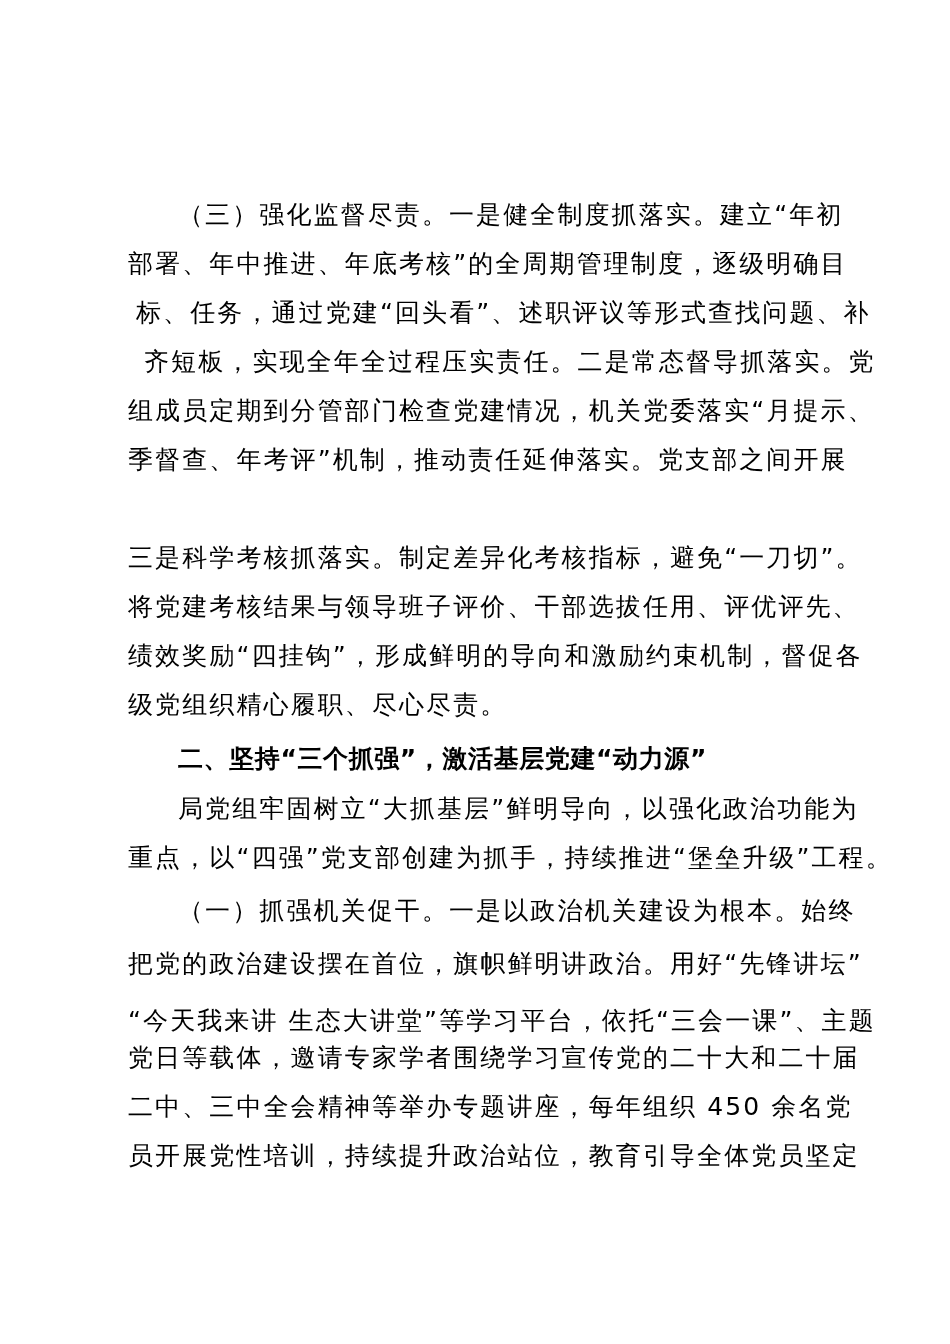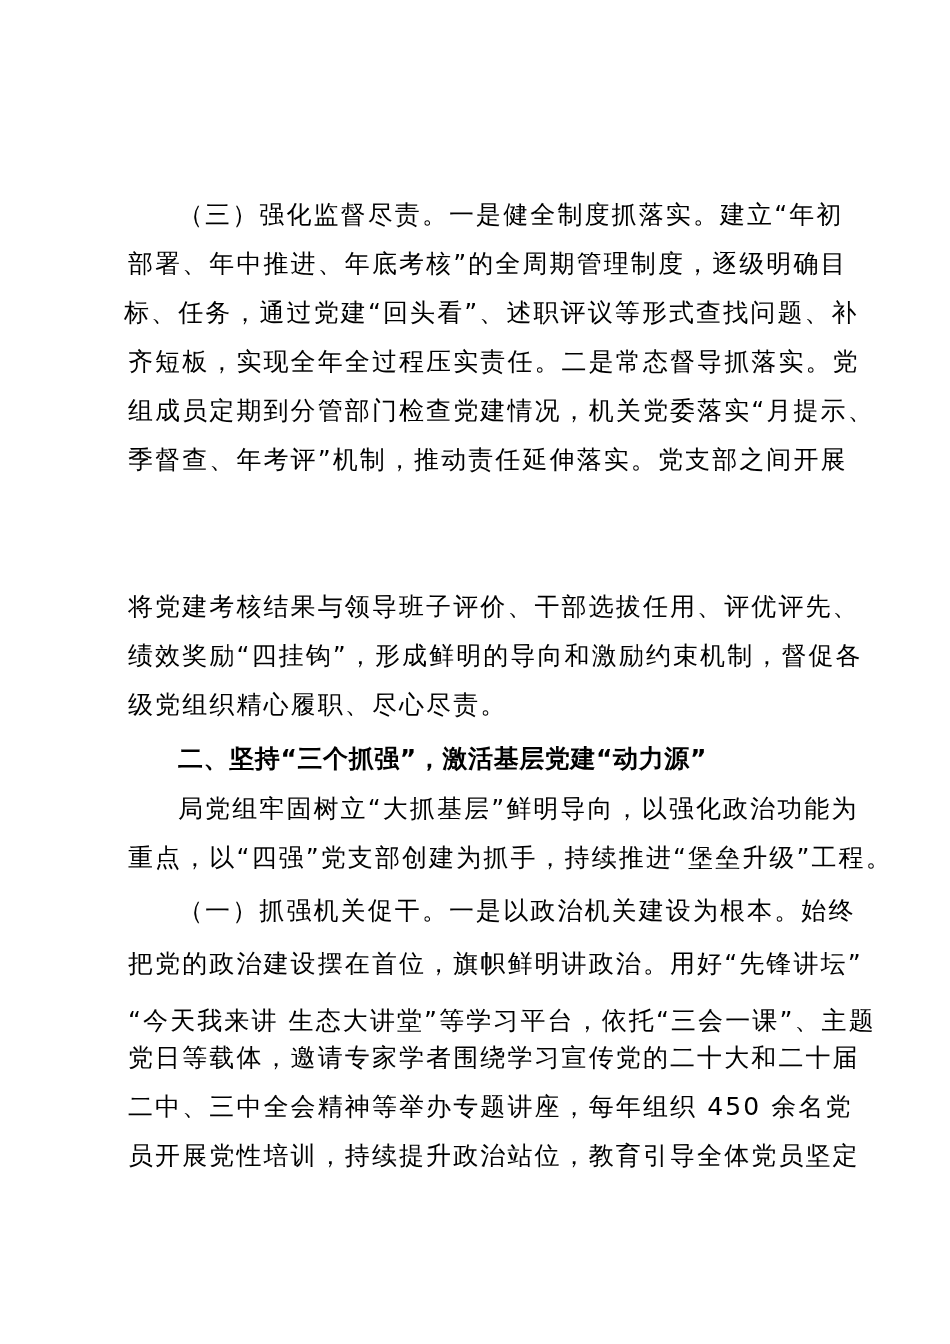--- a/index.html
+++ b/index.html
@@ -37,24 +37,25 @@
       font-weight: bold;
       letter-spacing: 0.6px;
     }
   </style>
 </head>
 <body>
 
 <div class="page">
   <div class="line" style="top: 244px; left: 128px;">部署、年中推进、年底考核”的全周期管理制度，逐级明确目</div>
   <div class="line" style="top: 195px; left: 178px;">（三）强化监督尽责。一是健全制度抓落实。建立“年初</div>
-  <div class="line" style="top: 293px; left: 124px; text-align: right;">标、任务，通过党建“回头看”、述职评议等形式查找问题、补</div>
-  <div class="line" style="top: 342px; left: 128px;">齐短板，实现全年全过程压实责任。二是常态督导抓落实。党</div>
+  <div class="line" style="top: 293px; left: 136px; text-align: right;">标、任务，通过党建“回头看”、述职评议等形式查找问题、补</div>
+  <div class="line" style="top: 342px; left: 144px;">齐短板，实现全年全过程压实责任。二是常态督导抓落实。党</div>
   <div class="line" style="top: 391px; left: 128px;">组成员定期到分管部门检查党建情况，机关党委落实“月提示、</div>
   <div class="line" style="top: 440px; left: 128px;">季督查、年考评”机制，推动责任延伸落实。党支部之间开展</div>
+  <div class="line" style="top: 538px; left: 128px;">三是科学考核抓落实。制定差异化考核指标，避免“一刀切”。</div>
   <div class="line" style="top: 587px; left: 128px;">将党建考核结果与领导班子评价、干部选拔任用、评优评先、</div>
   <div class="line" style="top: 636px; left: 128px;">绩效奖励“四挂钩”，形成鲜明的导向和激励约束机制，督促各</div>
   <div class="line" style="top: 685px; left: 128px;">级党组织精心履职、尽心尽责。</div>
   <div class="line bold" style="top: 739px; left: 178px;">二、坚持“三个抓强”，激活基层党建“动力源”</div>
   <div class="line" style="top: 789px; left: 178px;">局党组牢固树立“大抓基层”鲜明导向，以强化政治功能为</div>
   <div class="line" style="top: 838px; left: 128px;">重点，以“四强”党支部创建为抓手，持续推进“堡垒升级”工程。</div>
   <div class="line" style="top: 891px; left: 178px;">（一）抓强机关促干。一是以政治机关建设为根本。始终</div>
   <div class="line" style="top: 944px; left: 128px;">把党的政治建设摆在首位，旗帜鲜明讲政治。用好“先锋讲坛”</div>
   <div class="line" style="top: 989px; left: 128px; margin-top: 12px;">“今天我来讲 生态大讲堂”等学习平台，依托“三会一课”、主题</div>
   <div class="line" style="top: 1038px; left: 128px;">党日等载体，邀请专家学者围绕学习宣传党的二十大和二十届</div>

